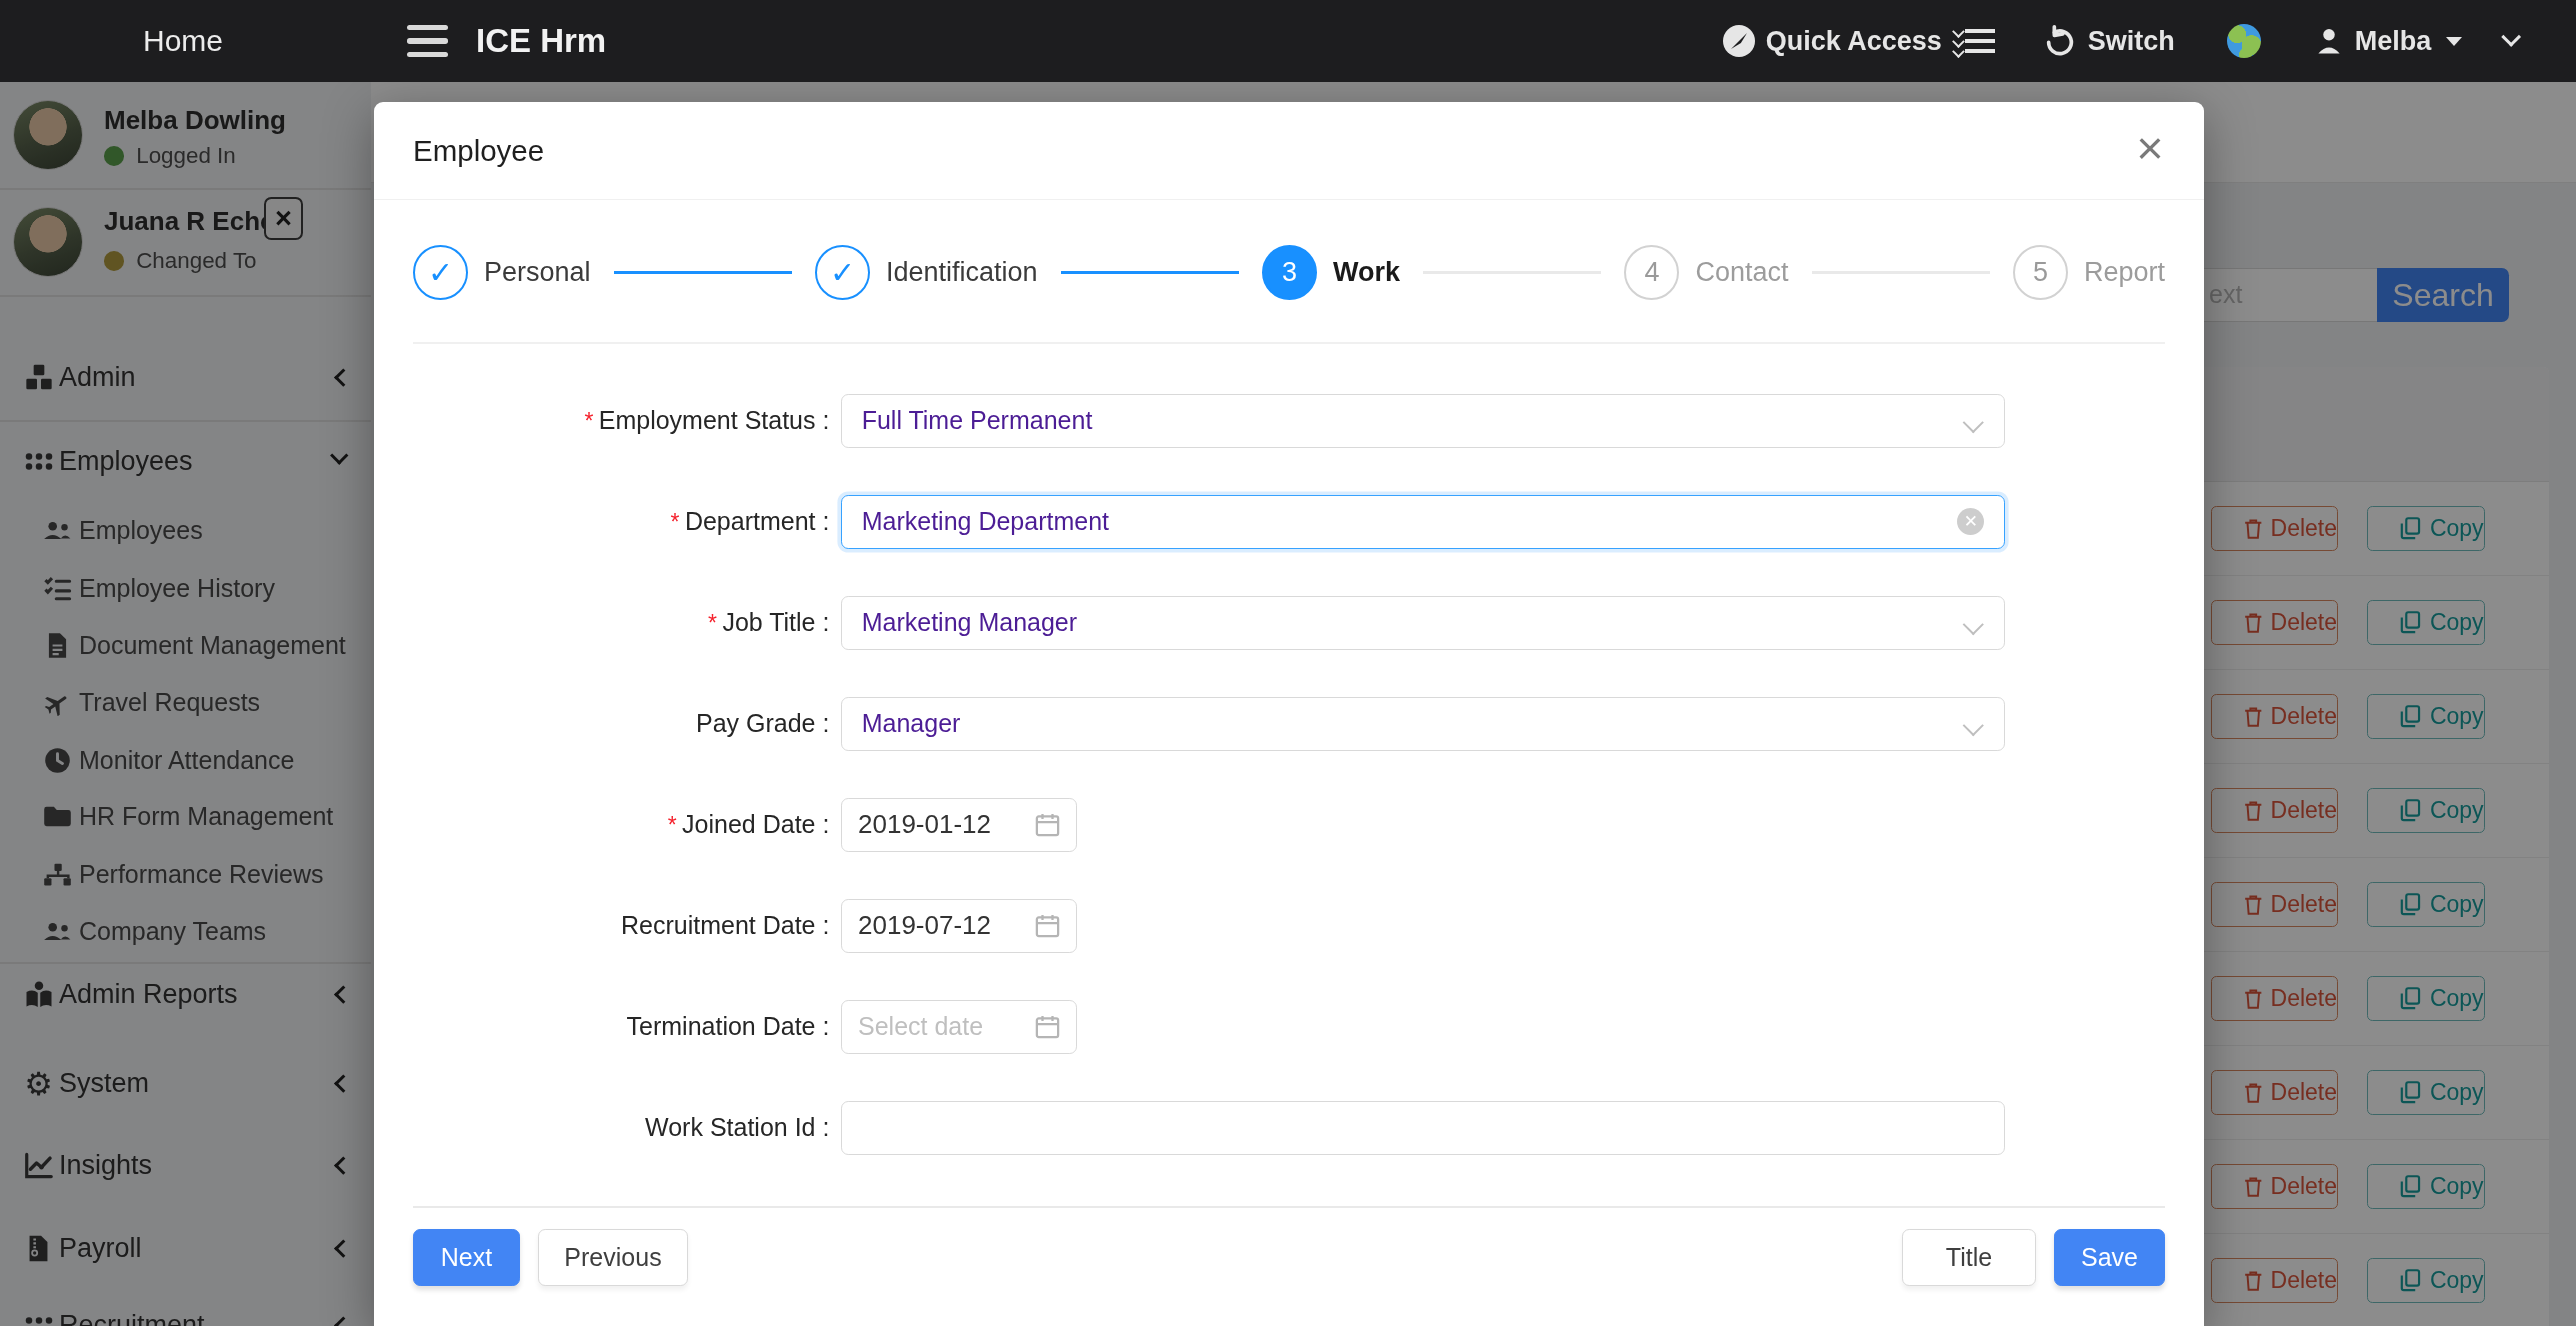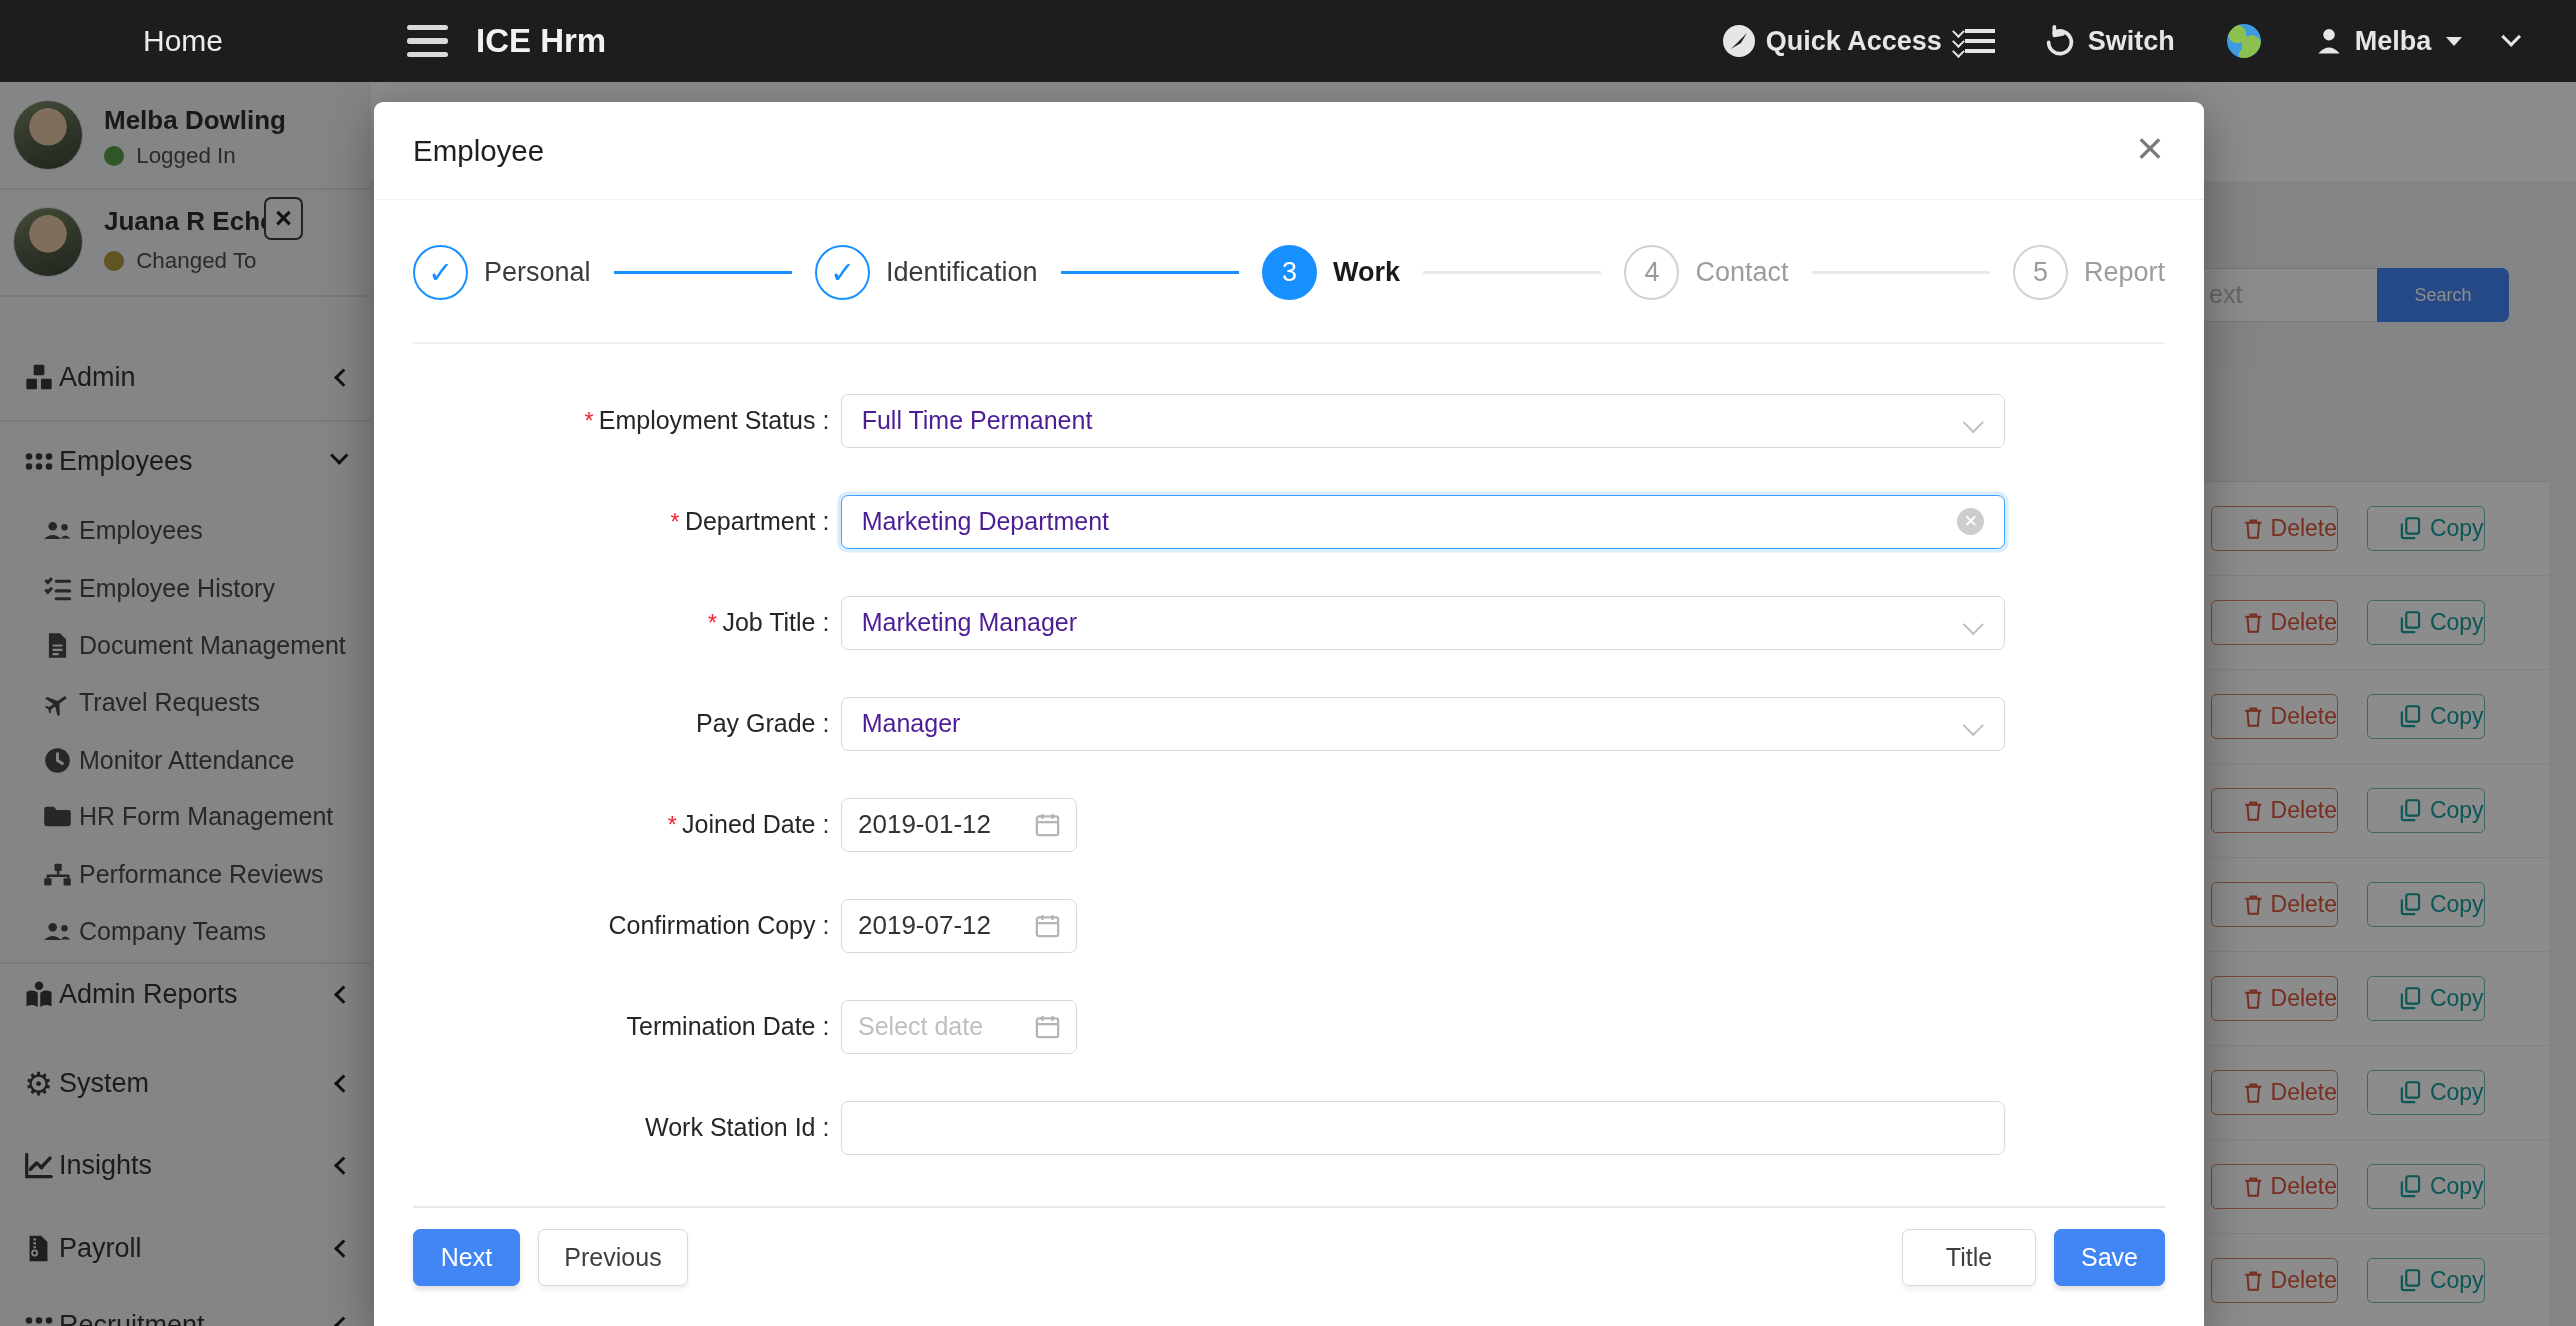--- a/index.html
+++ b/index.html
@@ -46,21 +46,21 @@
   .chev-left { position:absolute; left:337px; width:12.5px; height:12.5px; border-left:3.6px solid #222; border-bottom:3.6px solid #222; transform:rotate(45deg); }
   .chev-dn { position:absolute; left:333px; width:12.5px; height:12.5px; border-right:3.6px solid #222; border-bottom:3.6px solid #222; transform:rotate(45deg); }
   .mi svg { display:block; margin:0 auto; }
 
   
   .band { position:absolute; left:371px; top:82px; width:2205px; height:101px; background:#ffffff; border-bottom:1.8px solid #e8e8e8; z-index:5; }
   .content-bg { position:absolute; left:371px; top:183px; width:2205px; height:1143px; background:#eef0f2; z-index:5; }
   .search-input { position:absolute; left:2059px; top:268px; width:319px; height:54px; background:#fff; border:1.8px solid #d9d9d9; border-radius:7.2px 0 0 7.2px; z-index:6; }
   .search-input input { position:absolute; left:149px; top:0; width:161px; height:50px; border:0; outline:none; font-size:25px; color:#6b6b6b; font-family:"Liberation Sans",sans-serif; background:transparent; }
   .search-input input::placeholder { color:#b9b9b9; }
-  .search-btn { position:absolute; left:2377px; top:268px; width:132px; height:54px; background:#4285f4; color:#fff; font-size:18px; border:0; border-radius:0 7.2px 7.2px 0; cursor:pointer; z-index:6; }
+  .search-btn { position:absolute; left:2377px; top:268px; width:132px; height:54px; background:#4285f4; color:#fff; font-size:32px; border:0; border-radius:0 7.2px 7.2px 0; cursor:pointer; z-index:6; }
   .table-card { position:absolute; left:2184px; top:367px; width:365px; height:960px; background:#fff; border-radius:5.4px 5.4px 0 0; z-index:6; overflow:hidden; }
   .thead { height:115px; background:#f2f3f5; border-bottom:1.8px solid #e4e4e4; }
   .trow { height:94px; border-bottom:1.8px solid #ededed; position:relative; }
   .btn-del, .btn-copy { position:absolute; top:24px; height:45px; display:inline-flex; align-items:center; justify-content:center; gap:8px; font-size:23px; background:transparent; border-radius:5.4px; cursor:pointer; font-family:"Liberation Sans",sans-serif;padding-left:32px; }
   .btn-del { left:27px; width:127px; color:#d9543b; border:1.8px solid #d9885f; }
   .btn-copy { left:183px; width:118px; color:#169d9d; border:1.8px solid #6fbcbc;justify-content:center; }
 
   
   .overlay { position:absolute; left:0; top:82px; width:2576px; height:1244px; background:rgba(0,0,0,0.45); z-index:40; }
 
@@ -574,21 +574,21 @@
       <div class="datebox">
         <span class="val">2019-01-12</span>
         <svg width="25" height="25" viewBox="0 0 20 20">
             <rect x="1.5" y="3.5" width="17" height="15" rx="1.5" fill="none" stroke="#b5b5b5" stroke-width="1.8"></rect>
             <path d="M1.5 8 h17 M6 1.5 v4 M14 1.5 v4" stroke="#b5b5b5" stroke-width="1.8"></path>
           </svg>
       </div>
     </div>
 
     <div class="frow">
-      <div class="flabel">Confirmation Copy :</div>
+      <div class="flabel">Recruitment Date :</div>
       <div class="datebox">
         <span class="val">2019-07-12</span>
         <svg width="25" height="25" viewBox="0 0 20 20">
             <rect x="1.5" y="3.5" width="17" height="15" rx="1.5" fill="none" stroke="#b5b5b5" stroke-width="1.8"></rect>
             <path d="M1.5 8 h17 M6 1.5 v4 M14 1.5 v4" stroke="#b5b5b5" stroke-width="1.8"></path>
           </svg>
       </div>
     </div>
 
     <div class="frow">

